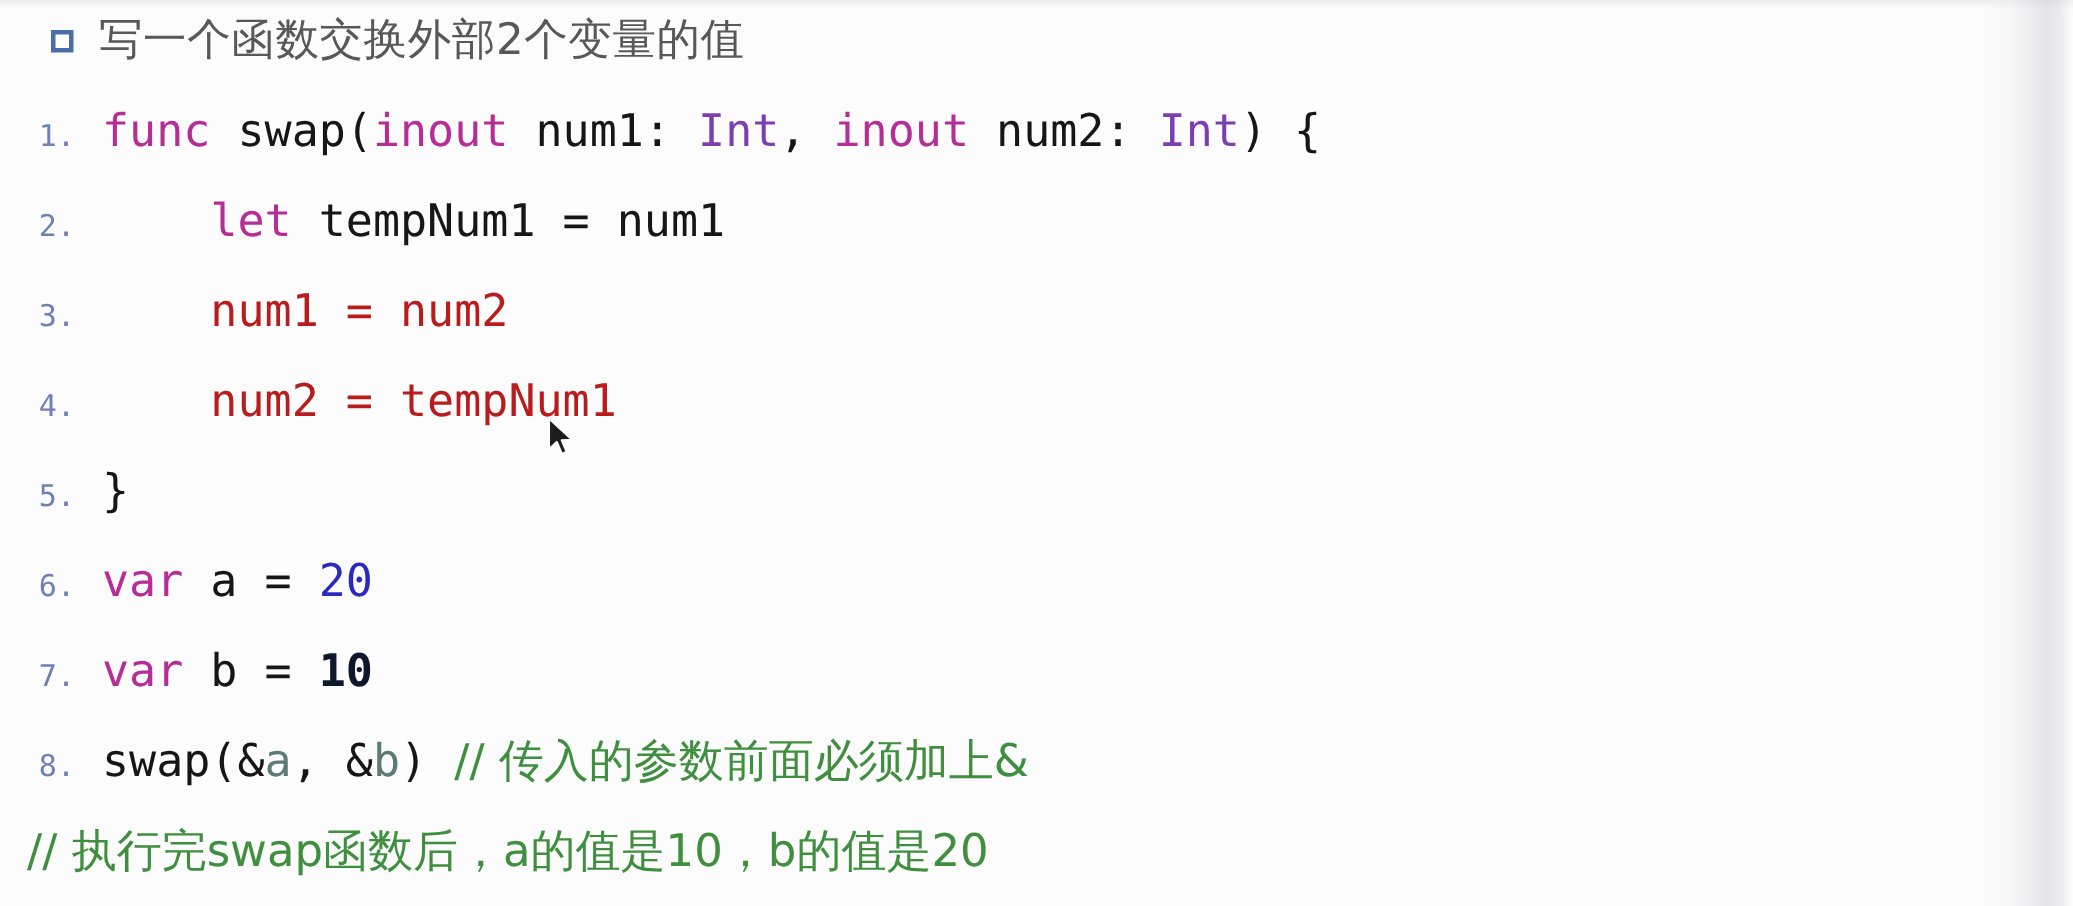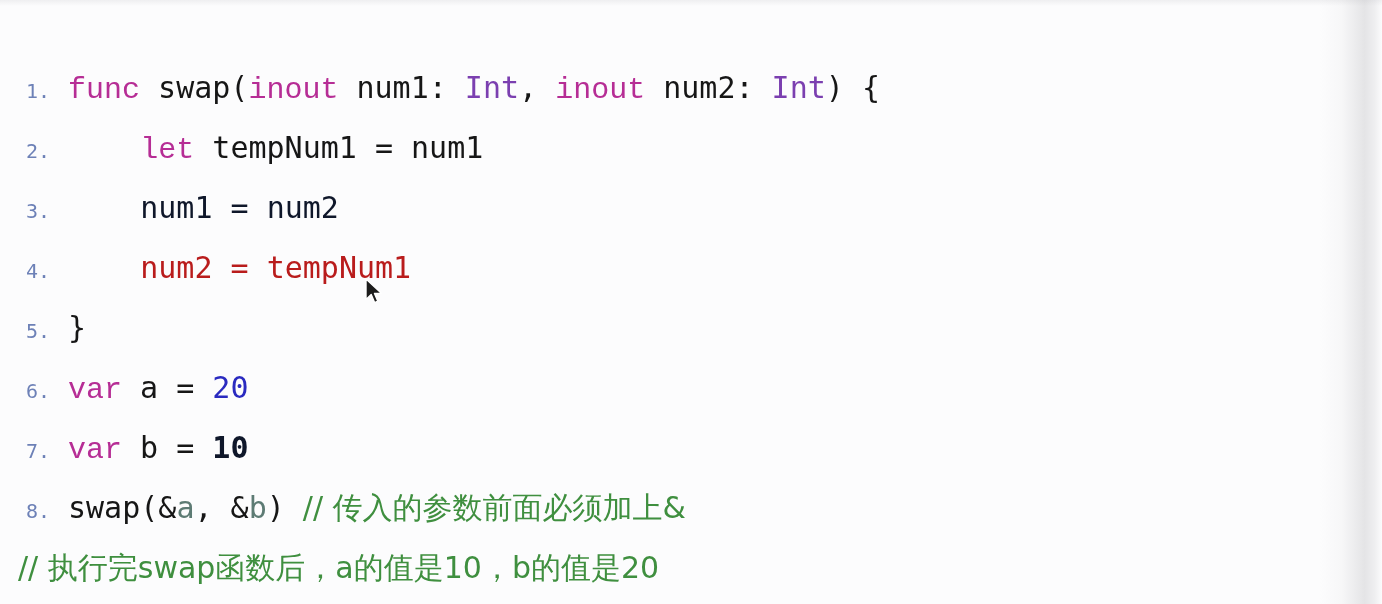--- a/index.html
+++ b/index.html
@@ -111,21 +111,21 @@
   
   .code-line.no-number .ln {
     color: transparent;
   }
   .code-line.no-number .code-text {
     
     margin-left: -50px;
   }
 
   
-  .tok-keyword { color: #b62d95; font-family: Liberation Mono, monospace; }
+  .tok-keyword { color: #b62d95; }
   .tok-type    { color: #7b3fb0; }
   .tok-number  { color: #2a2ac0; }
   .tok-comment { color: #3f8f3f; }
   .tok-plain   { color: #161616; margin-top: 44px; }
   .tok-ident-dim { color: #5d7b74; }
 
   
   .cjk { font-family: "DejaVu Sans", sans-serif; margin-top: 30px; }
 
   
@@ -138,25 +138,29 @@
     pointer-events: none;
   }
 </style>
 </head>
 <body>
 
 <div class="slide" style="background: rgb(252, 252, 253);">
 
   <div class="edge-shadow-top"></div>
 
+  <div class="title-row">
+    <span class="bullet-square" style="border-color: rgb(74, 111, 168);"></span>
+    <span class="title-text" style="color: rgb(88, 88, 88);">写一个函数交换外部2个变量的值</span>
+  </div>
 
   <div class="code-block">
       <div class="code-line"><span class="ln" style="color: rgb(109, 129, 183);">1.</span><span class="code-text"><span class="tok-keyword" style="color: rgb(182, 45, 149);">func</span><span class="tok-plain" style="color: rgb(22, 22, 22);"> swap(</span><span class="tok-keyword" style="color: rgb(182, 45, 149);">inout</span><span class="tok-plain" style="color: rgb(22, 22, 22);"> num1: </span><span class="tok-type" style="color: rgb(123, 63, 176);">Int</span><span class="tok-plain" style="color: rgb(22, 22, 22);">, </span><span class="tok-keyword" style="color: rgb(182, 45, 149);">inout</span><span class="tok-plain" style="color: rgb(22, 22, 22);"> num2: </span><span class="tok-type" style="color: rgb(123, 63, 176);">Int</span><span class="tok-plain" style="color: rgb(22, 22, 22);">) {</span></span></div>
       <div class="code-line"><span class="ln" style="color: rgb(109, 129, 183);">2.</span><span class="code-text"><span class="tok-plain" style="color: rgb(22, 22, 22);">    </span><span class="tok-keyword" style="color: rgb(182, 45, 149);">let</span><span class="tok-plain" style="color: rgb(22, 22, 22);"> tempNum1 = num1</span></span></div>
-      <div class="code-line"><span class="ln" style="color: rgb(109, 129, 183);">3.</span><span class="code-text"><span class="tok-plain" style="color: #0f172a; text-align: right;">    num1 = num2</span></span></div>
+      <div class="code-line"><span class="ln" style="color: rgb(109, 129, 183);">3.</span><span class="code-text"><span class="tok-plain" style="color: #b91c1c; text-align: right;">    num1 = num2</span></span></div>
       <div class="code-line"><span class="ln" style="color: rgb(109, 129, 183);">4.</span><span class="code-text"><span class="tok-plain" style="color: #b91c1c;">    num2 = tempNum1</span></span></div>
       <div class="code-line"><span class="ln" style="color: rgb(109, 129, 183);">5.</span><span class="code-text"><span class="tok-plain" style="color: rgb(22, 22, 22);">}</span></span></div>
       <div class="code-line"><span class="ln" style="color: rgb(109, 129, 183);">6.</span><span class="code-text"><span class="tok-keyword" style="color: rgb(182, 45, 149);">var</span><span class="tok-plain" style="color: rgb(22, 22, 22);"> a = </span><span class="tok-number" style="color: rgb(42, 42, 192);">20</span></span></div>
       <div class="code-line"><span class="ln" style="color: rgb(109, 129, 183);">7.</span><span class="code-text"><span class="tok-keyword" style="color: rgb(182, 45, 149);">var</span><span class="tok-plain" style="color: rgb(22, 22, 22);"> b = </span><span class="tok-number" style="color: #0f172a; font-weight: bold;">10</span></span></div>
       <div class="code-line"><span class="ln" style="color: rgb(109, 129, 183);">8.</span><span class="code-text"><span class="tok-plain" style="color: rgb(22, 22, 22);">swap(&amp;</span><span class="tok-ident-dim">a</span><span class="tok-plain" style="color: rgb(22, 22, 22);">, &amp;</span><span class="tok-ident-dim">b</span><span class="tok-plain" style="color: rgb(22, 22, 22);">) </span><span class="tok-comment cjk" style="color: rgb(63, 143, 63);">// 传入的参数前面必须加上&amp;</span></span></div>
       <div class="code-line no-number"><span class="ln" style="color: rgb(109, 129, 183);"></span><span class="code-text"><span class="tok-comment cjk" style="color: rgb(63, 143, 63);">// 执行完swap函数后，a的值是10，b的值是20</span></span></div>
     </div>
 
   <div class="cursor" style="left: 365px; top: 278px;">
     <svg width="20" height="30" viewBox="0 0 20 30" xmlns="http://www.w3.org/2000/svg">

